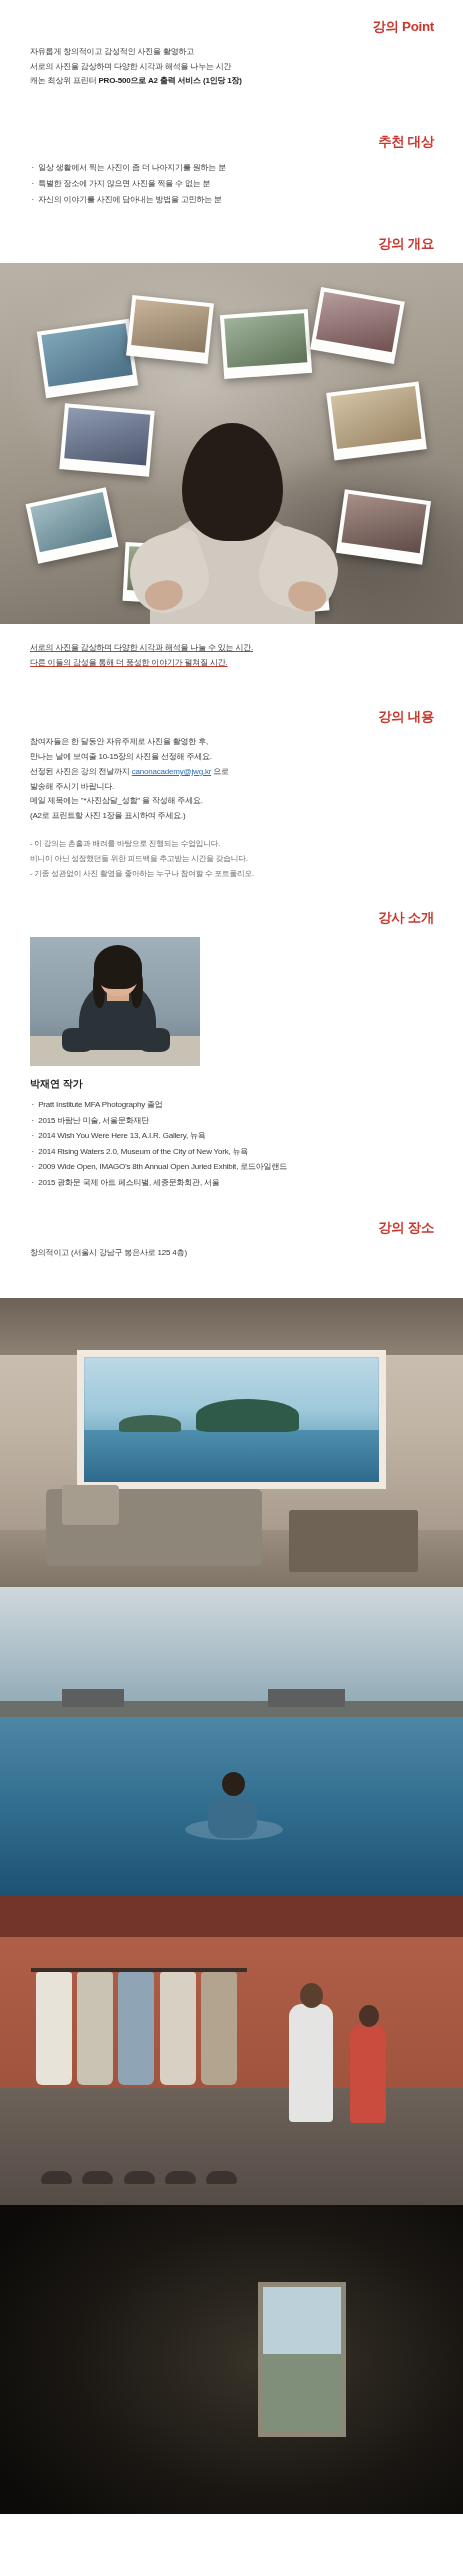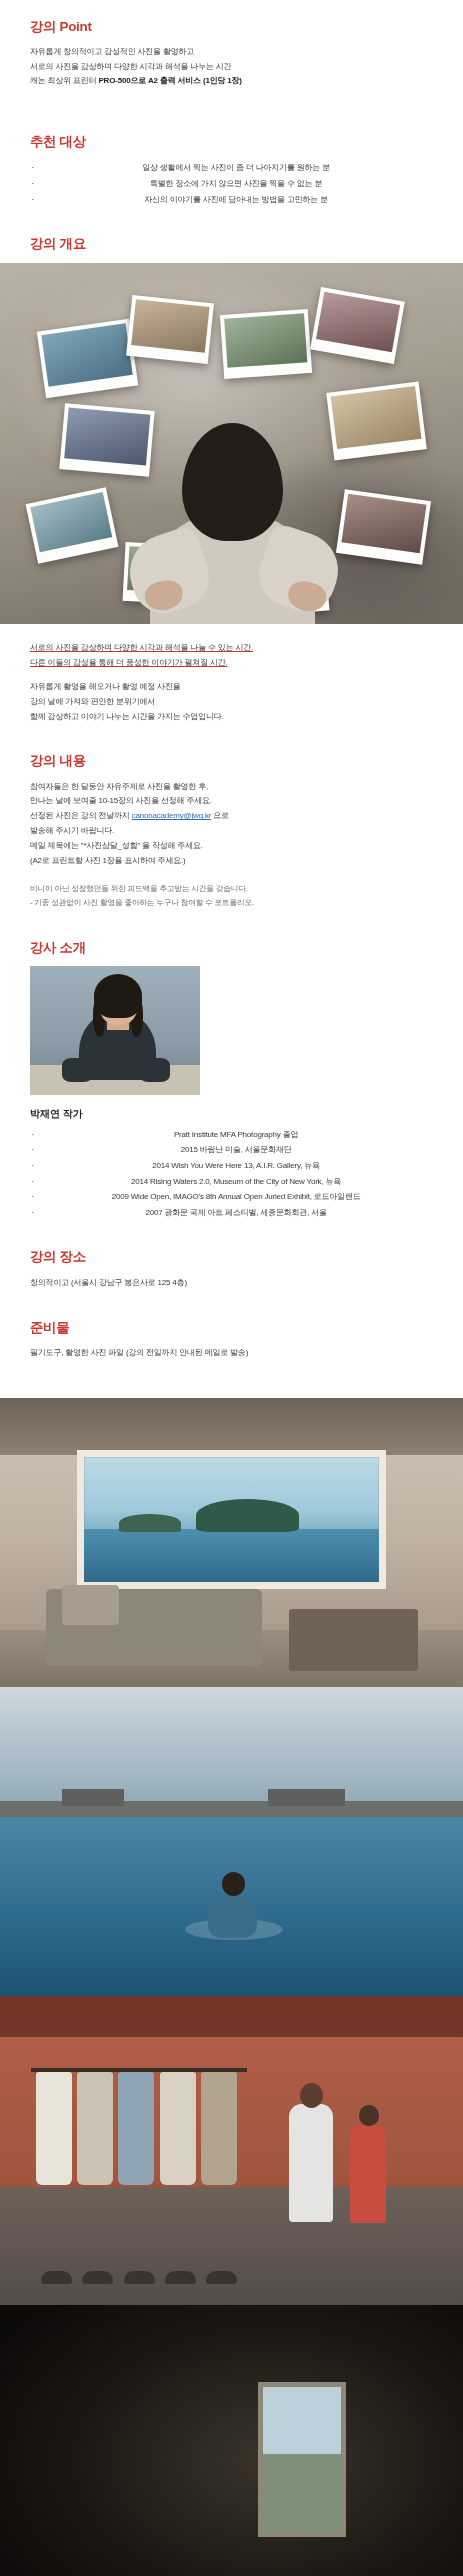--- a/index.html
+++ b/index.html
@@ -21,20 +21,21 @@
   }
   .pad {
     padding: 0 30px;
   }
   .section-title {
     color: #c9382e;
     font-size: 13.4px;
     font-weight: bold;
     letter-spacing: -0.3px;
     margin: 0 0 9.3px 0;
+    text-align: right;
   }
   .section-title.spaced-top {
     margin-top: 44px;
   }
   .body-text {
     font-size: 8px;
     line-height: 1.85;
     color: #3a3a3a;
     letter-spacing: -0.2px;
     margin: 0;
@@ -48,21 +49,20 @@
     margin: 0;
     padding: 0;
   }
   .bullet-list li {
     font-size: 8px;
     line-height: 1.95;
     color: #3a3a3a;
     letter-spacing: -0.2px;
     padding-left: 8.2px;
     position: relative;
-    text-align: center;
   }
   .bullet-list li:before {
     content: "·";
     position: absolute;
     left: 1.5px;
     top: 0;
     color: #3a3a3a;
   }
   .gap-sm { height: 9.3px; }
   .gap-md { height: 17.5px; }
@@ -455,39 +455,35 @@
     </div>
   </div>
 
   <div class="pad">
     <div class="gap-md"></div>
     <p class="body-text">
       <span class="underline-red">서로의 사진을 감상하며 다양한 시각과 해석을 나눌 수 있는 시간.</span><br>
       <span class="underline-red">다른 이들의 감성을 통해 더 풍성한 이야기가 펼쳐질 시간.</span>
     </p>
     <div class="gap-sm"></div>
-    <p class="body-text">
-      <span>자유롭게 촬영을 해오거나 촬영 예정 사진을</span><br>
-      <span>강의 날에 가져와 편안한 분위기에서</span><br>
-      <span>함께 감상하고 이야기 나누는 시간을 가지는 수업입니다.</span>
-    </p>
     <div class="gap-lg"></div>
   </div>
 
   <div class="pad">
     <h2 class="section-title">강의 내용</h2>
     <p class="body-text">
       <span>참여자들은 한 달동안 자유주제로 사진을 촬영한 후,</span><br>
       <span>만나는 날에 보여줄 10-15장의 사진을 선정해 주세요.</span><br>
       <span>선정된 사진은 강의 전날까지 <a class="link-mail" href="#">canonacademy@jwg.kr</a> 으로</span><br>
       <span>발송해 주시기 바랍니다.</span><br>
       <span>메일 제목에는 "*사진삼달_성함" 을 작성해 주세요.</span><br>
       <span>(A2로 프린트할 사진 1장을 표시하여 주세요.)</span>
     </p>
     <div class="note-block">
+      <p>- 이 강의는 촌홀과 배려를 바탕으로 진행되는 수업입니다.</p>
       <p>비니이 아닌 성장했던들 위한 피드백을 추고받는 시간을 갖습니다.</p>
       <p>- 기종 성관없이 사진 촬영을 좋아하는 누구나 참여할 수 포트폴리오.</p>
     </div>
     <div class="gap-lg"></div>
   </div>
 
   <div class="pad">
     <h2 class="section-title">강사 소개</h2>
 
     <div class="portrait">
@@ -504,39 +500,34 @@
     </div>
 
     <div class="name-line">박재연 작가</div>
 
     <ul class="bullet-list">
       <li>Pratt Institute MFA Photography 졸업</li>
       <li>2015 바람난 미술, 서울문화재단</li>
       <li>2014 Wish You Were Here 13, A.I.R. Gallery, 뉴욕</li>
       <li>2014 Rising Waters 2.0, Museum of the City of New York, 뉴욕</li>
       <li>2009 Wide Open, IMAGO's 8th Annual Open Juried Exhibit, 로드아일랜드</li>
-      <li>2007 광화문 국제 아트 페스티벌, 세종문화회관, 서울</li>
+      <li>2015 광화문 국제 아트 페스티벌, 세종문화회관, 서울</li>
     </ul>
     <div class="gap-lg"></div>
   </div>
 
   <div class="pad">
     <h2 class="section-title">강의 장소</h2>
     <p class="body-text">
       <span>창의적이고</span>
       <span>(서울시 강남구 봉은사로 125 4층)</span>
     </p>
     <div class="gap-lg"></div>
   </div>
 
-  <div class="pad">
-    <h2 class="section-title">준비물</h2>
-    <p class="body-text">필기도구, 촬영한 사진 파일 (강의 전일까지 안내된 메일로 발송)</p>
-    <div class="gap-lg"></div>
-  </div>
 
   <div class="pad">
     <div class="gap-sm"></div>
   </div>
 
   <div class="pf pf1">
     <div class="room"></div>
     <div class="ceil"></div>
     <div class="floor"></div>
     <div class="win">

